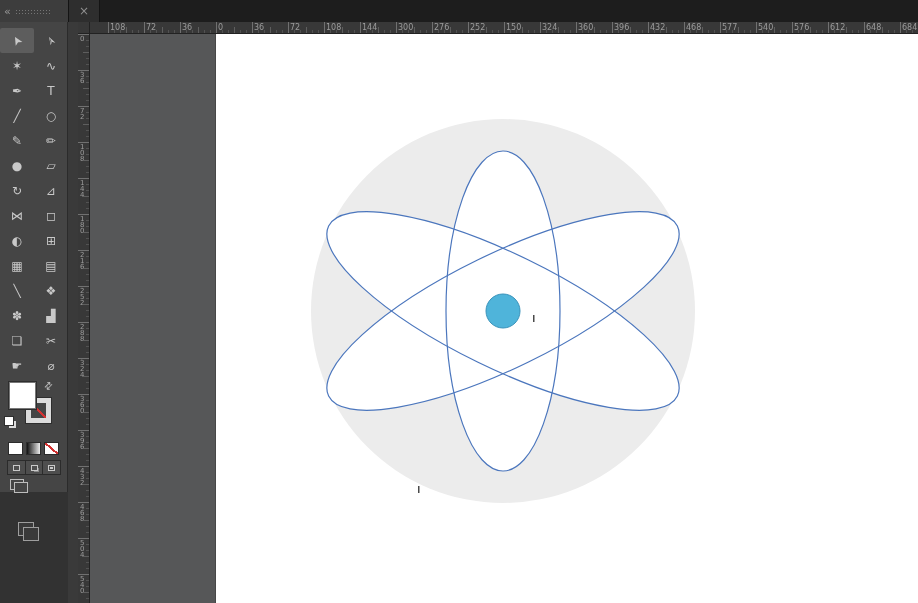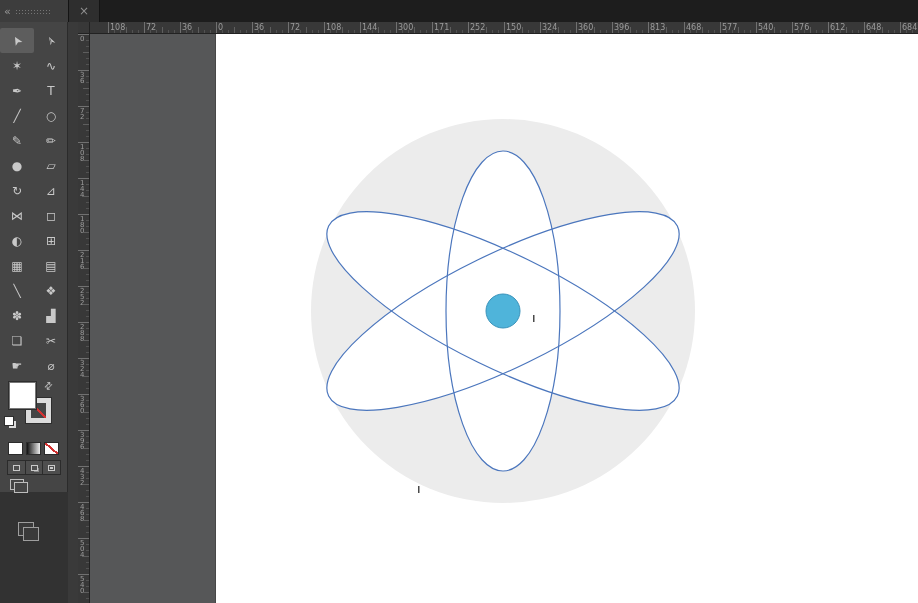--- a/index.html
+++ b/index.html
@@ -294,21 +294,21 @@
       <div class="tick-minor" style="left: 294px;"></div>
       <div class="tick-minor" style="left: 300px;"></div>
       <div class="tick-major" style="left: 306px;"></div>
       <span class="tick-label" style="left: 308px;">300</span>
       <div class="tick-minor" style="left: 312px;"></div>
       <div class="tick-minor" style="left: 318px;"></div>
       <div class="tick-mid" style="left: 324px;"></div>
       <div class="tick-minor" style="left: 330px;"></div>
       <div class="tick-minor" style="left: 336px;"></div>
       <div class="tick-major" style="left: 342px;"></div>
-      <span class="tick-label" style="left: 344px;">171</span>
+      <span class="tick-label" style="left: 344px;">276</span>
       <div class="tick-minor" style="left: 348px;"></div>
       <div class="tick-minor" style="left: 354px;"></div>
       <div class="tick-mid" style="left: 360px;"></div>
       <div class="tick-minor" style="left: 366px;"></div>
       <div class="tick-minor" style="left: 372px;"></div>
       <div class="tick-major" style="left: 378px;"></div>
       <span class="tick-label" style="left: 380px;">252</span>
       <div class="tick-minor" style="left: 384px;"></div>
       <div class="tick-minor" style="left: 390px;"></div>
       <div class="tick-mid" style="left: 396px;"></div>
@@ -336,21 +336,21 @@
       <div class="tick-minor" style="left: 510px;"></div>
       <div class="tick-minor" style="left: 516px;"></div>
       <div class="tick-major" style="left: 522px;"></div>
       <span class="tick-label" style="left: 524px;">396</span>
       <div class="tick-minor" style="left: 528px;"></div>
       <div class="tick-minor" style="left: 534px;"></div>
       <div class="tick-mid" style="left: 540px;"></div>
       <div class="tick-minor" style="left: 546px;"></div>
       <div class="tick-minor" style="left: 552px;"></div>
       <div class="tick-major" style="left: 558px;"></div>
-      <span class="tick-label" style="left: 560px;">813</span>
+      <span class="tick-label" style="left: 560px;">432</span>
       <div class="tick-minor" style="left: 564px;"></div>
       <div class="tick-minor" style="left: 570px;"></div>
       <div class="tick-mid" style="left: 576px;"></div>
       <div class="tick-minor" style="left: 582px;"></div>
       <div class="tick-minor" style="left: 588px;"></div>
       <div class="tick-major" style="left: 594px;"></div>
       <span class="tick-label" style="left: 596px;">468</span>
       <div class="tick-minor" style="left: 600px;"></div>
       <div class="tick-minor" style="left: 606px;"></div>
       <div class="tick-mid" style="left: 612px;"></div>

